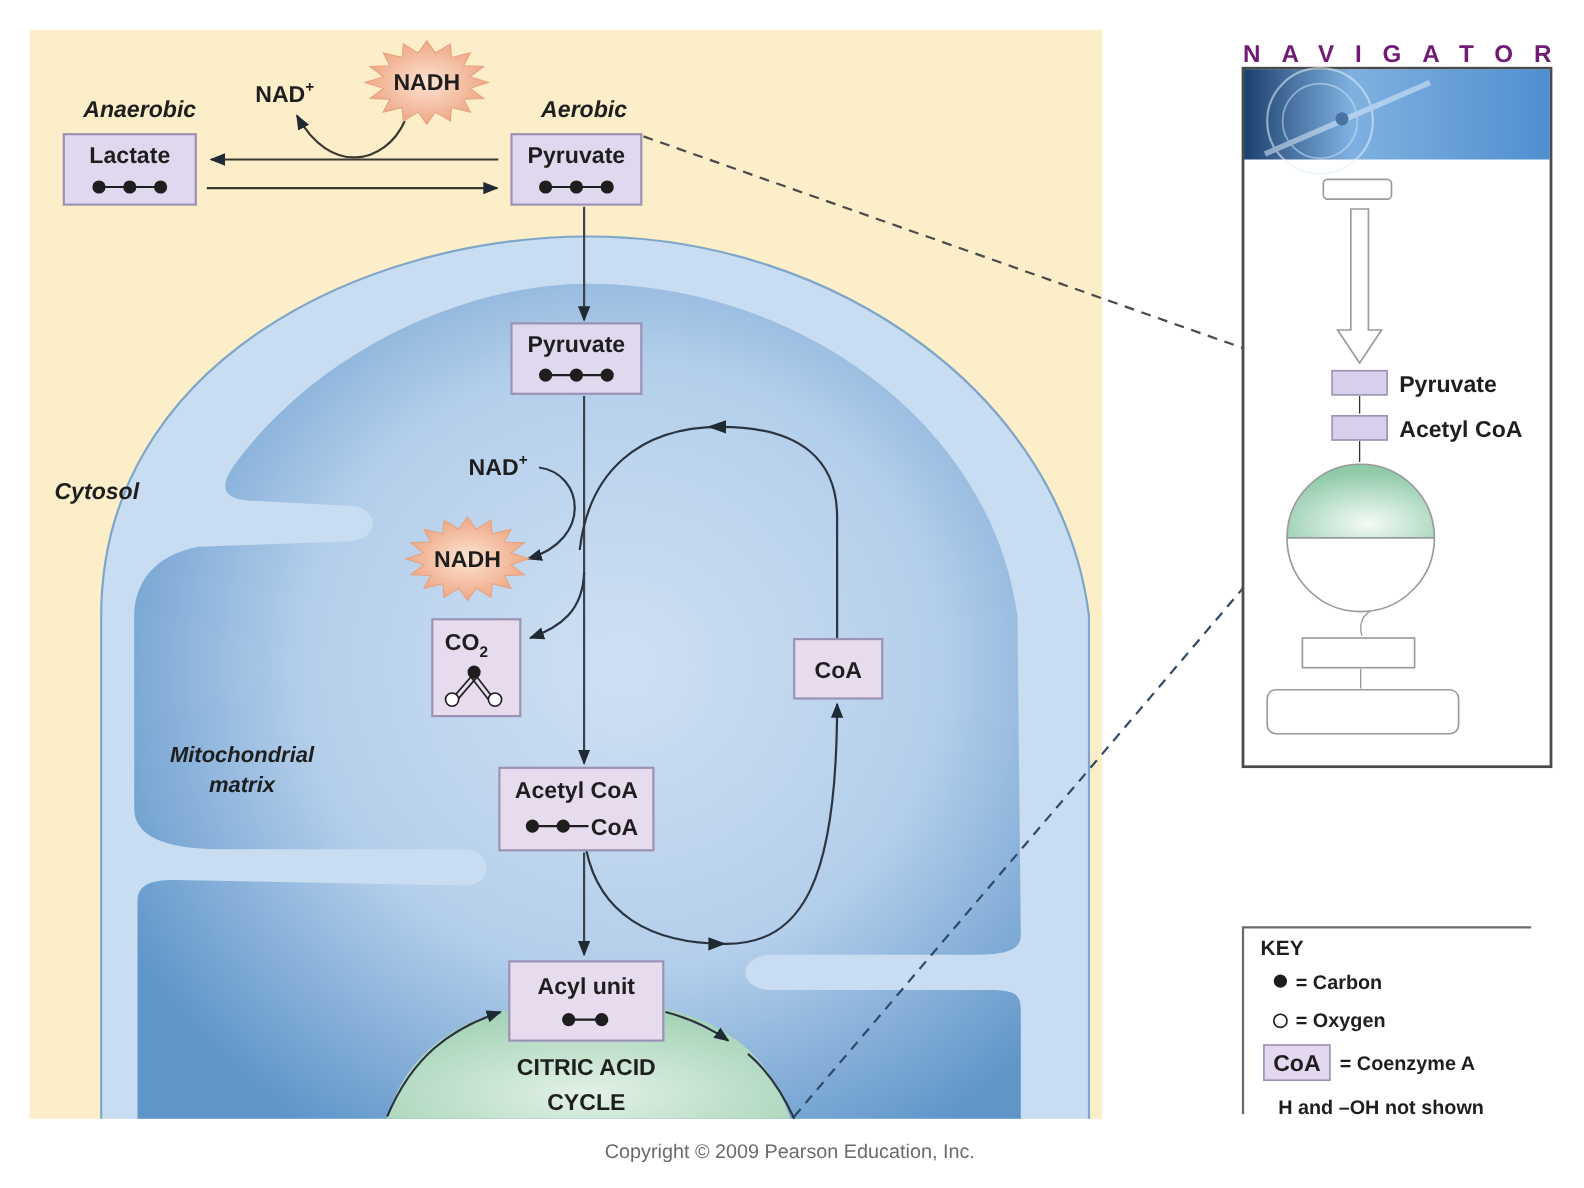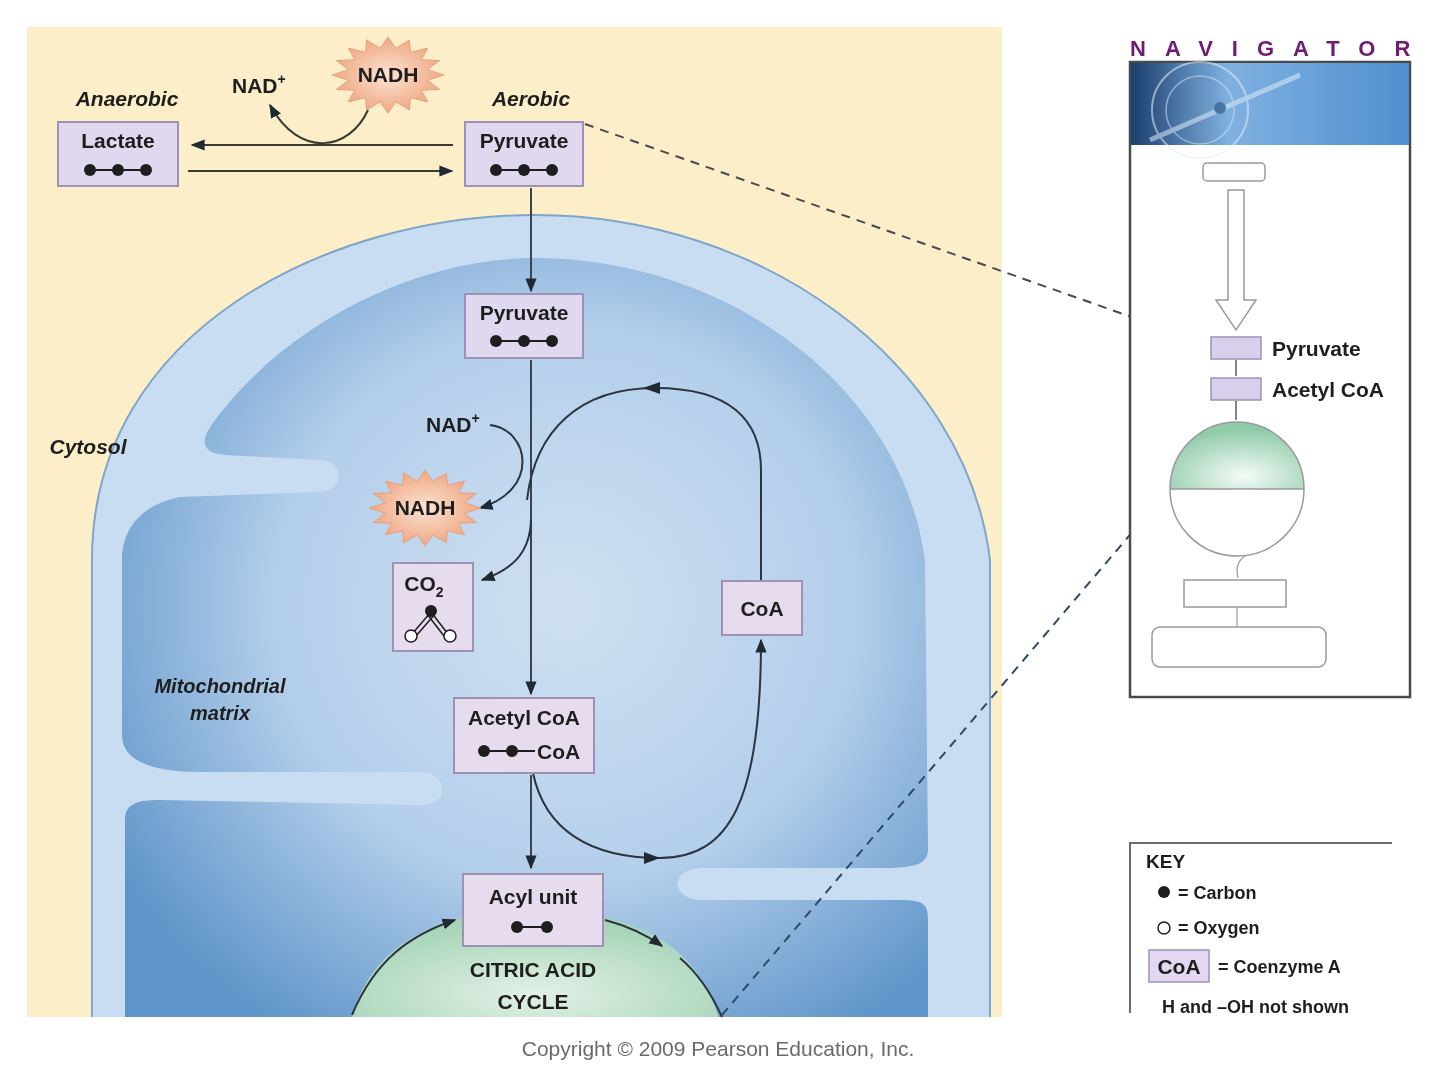--- a/index.html
+++ b/index.html
@@ -2,21 +2,21 @@
 <html><head>
 <meta charset="utf-8">
 <style>
   html, body { margin: 0; padding: 0; background: #ffffff; }
   body { width: 1440px; height: 1080px; position: relative; overflow: hidden;
          font-family: "Liberation Sans", sans-serif; }
   #diagram { position: absolute; left: 0; top: 0; width: 1440px; height: 1080px; }
   .lbl { font-family: "Liberation Sans", sans-serif; font-weight: bold; fill: #1e1e1e; }
   .ital { font-style: italic; }
   .copyright { position: absolute; left: 0; width: 1436px; top: 1037px; text-align: center;
-               font-family: "Liberation Sans", sans-serif; font-size: 21px; color: #6a6a6a; }
+               font-family: "Liberation Sans", sans-serif; font-size: 18px; color: #6a6a6a; }
   .nav-title { position: absolute; left: 1130px; top: 24px; width: 290px;
                font-family: "Liberation Sans", sans-serif; font-weight: bold; font-size: 22px;
                letter-spacing: 19px; color: #701a75; margin-top: 12px; }
 </style>
 </head>
 <body>
 
 <svg id="diagram" xmlns="http://www.w3.org/2000/svg" width="1440" height="1080" viewBox="0 0 1440 1080">
   <defs>
     <radialGradient id="matrixGrad" cx="0.55" cy="0.45" r="0.65">

